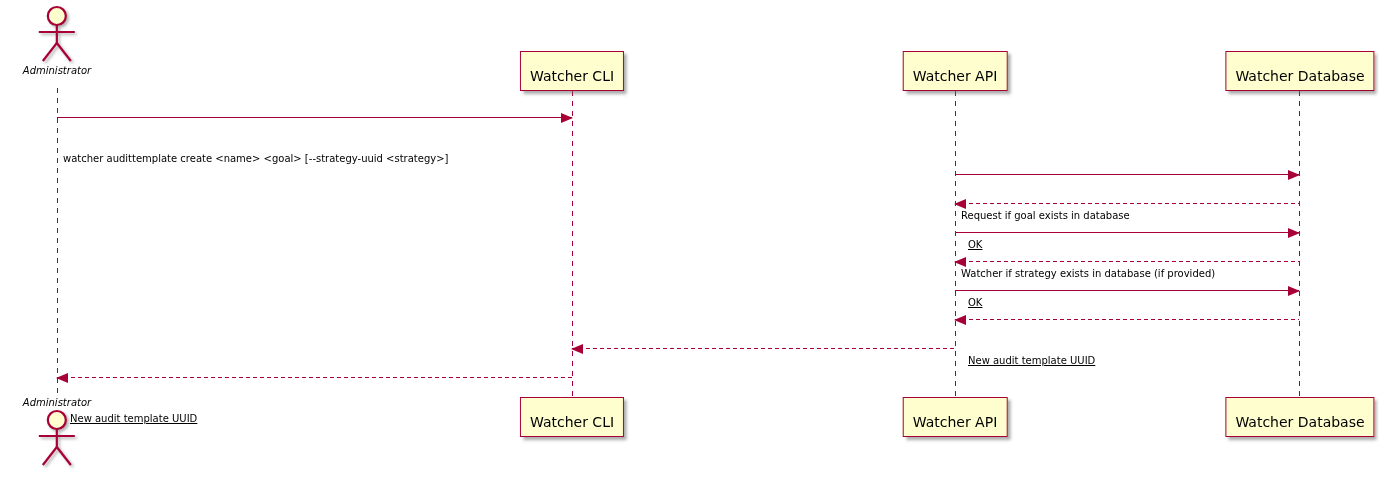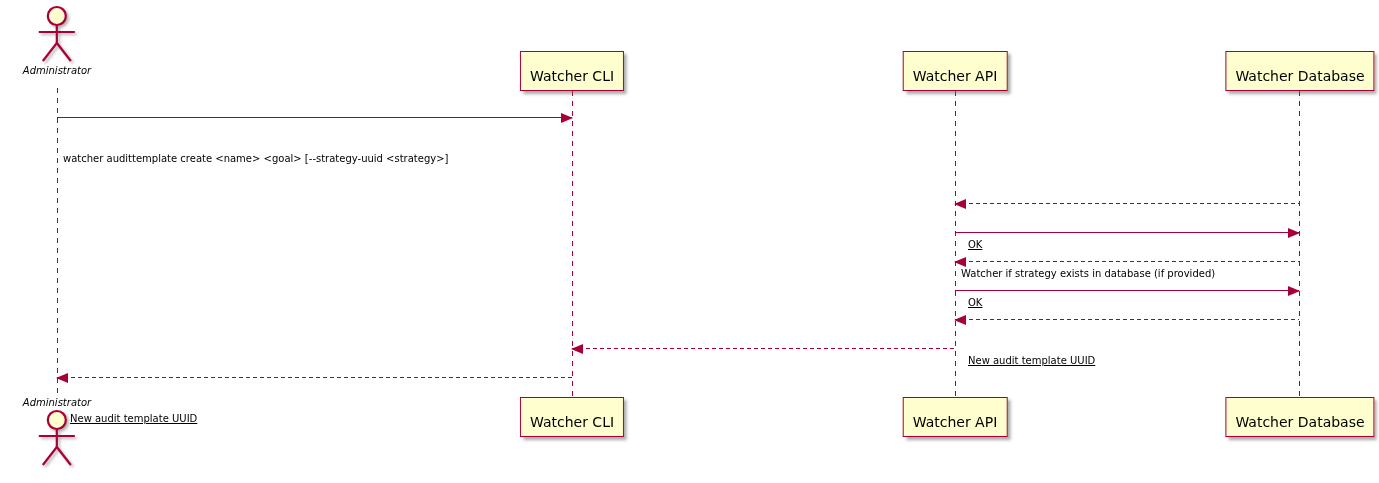--- a/index.html
+++ b/index.html
@@ -81,20 +81,25 @@
   <div class="pbox" style="left:955px;top:51px">Watcher API</div>
   <div class="pbox" style="left:1300px;top:51px">Watcher Database</div>
 
   <div class="message right solid" style="left:57px;top:99px;width:515px">
     <div class="msg-label">watcher audittemplate create &lt;name&gt; &lt;goal&gt; [--strategy-uuid &lt;strategy&gt;]</div>
     <div class="msg-line"></div>
     <div class="msg-arrowhead"></div>
   </div>
 
 
+  <div class="message right solid" style="left:955px;top:156px;width:344px">
+    <div class="msg-label">Request if goal exists in database</div>
+    <div class="msg-line"></div>
+    <div class="msg-arrowhead"></div>
+  </div>
 
   <div class="message left dashed" style="left:955px;top:185px;width:344px">
     <div class="msg-label">OK</div>
     <div class="msg-line"></div>
     <div class="msg-arrowhead"></div>
   </div>
 
   <div class="message right solid" style="left:955px;top:214px;width:344px">
     <div class="msg-label">Watcher if strategy exists in database (if provided)</div>
     <div class="msg-line"></div>

